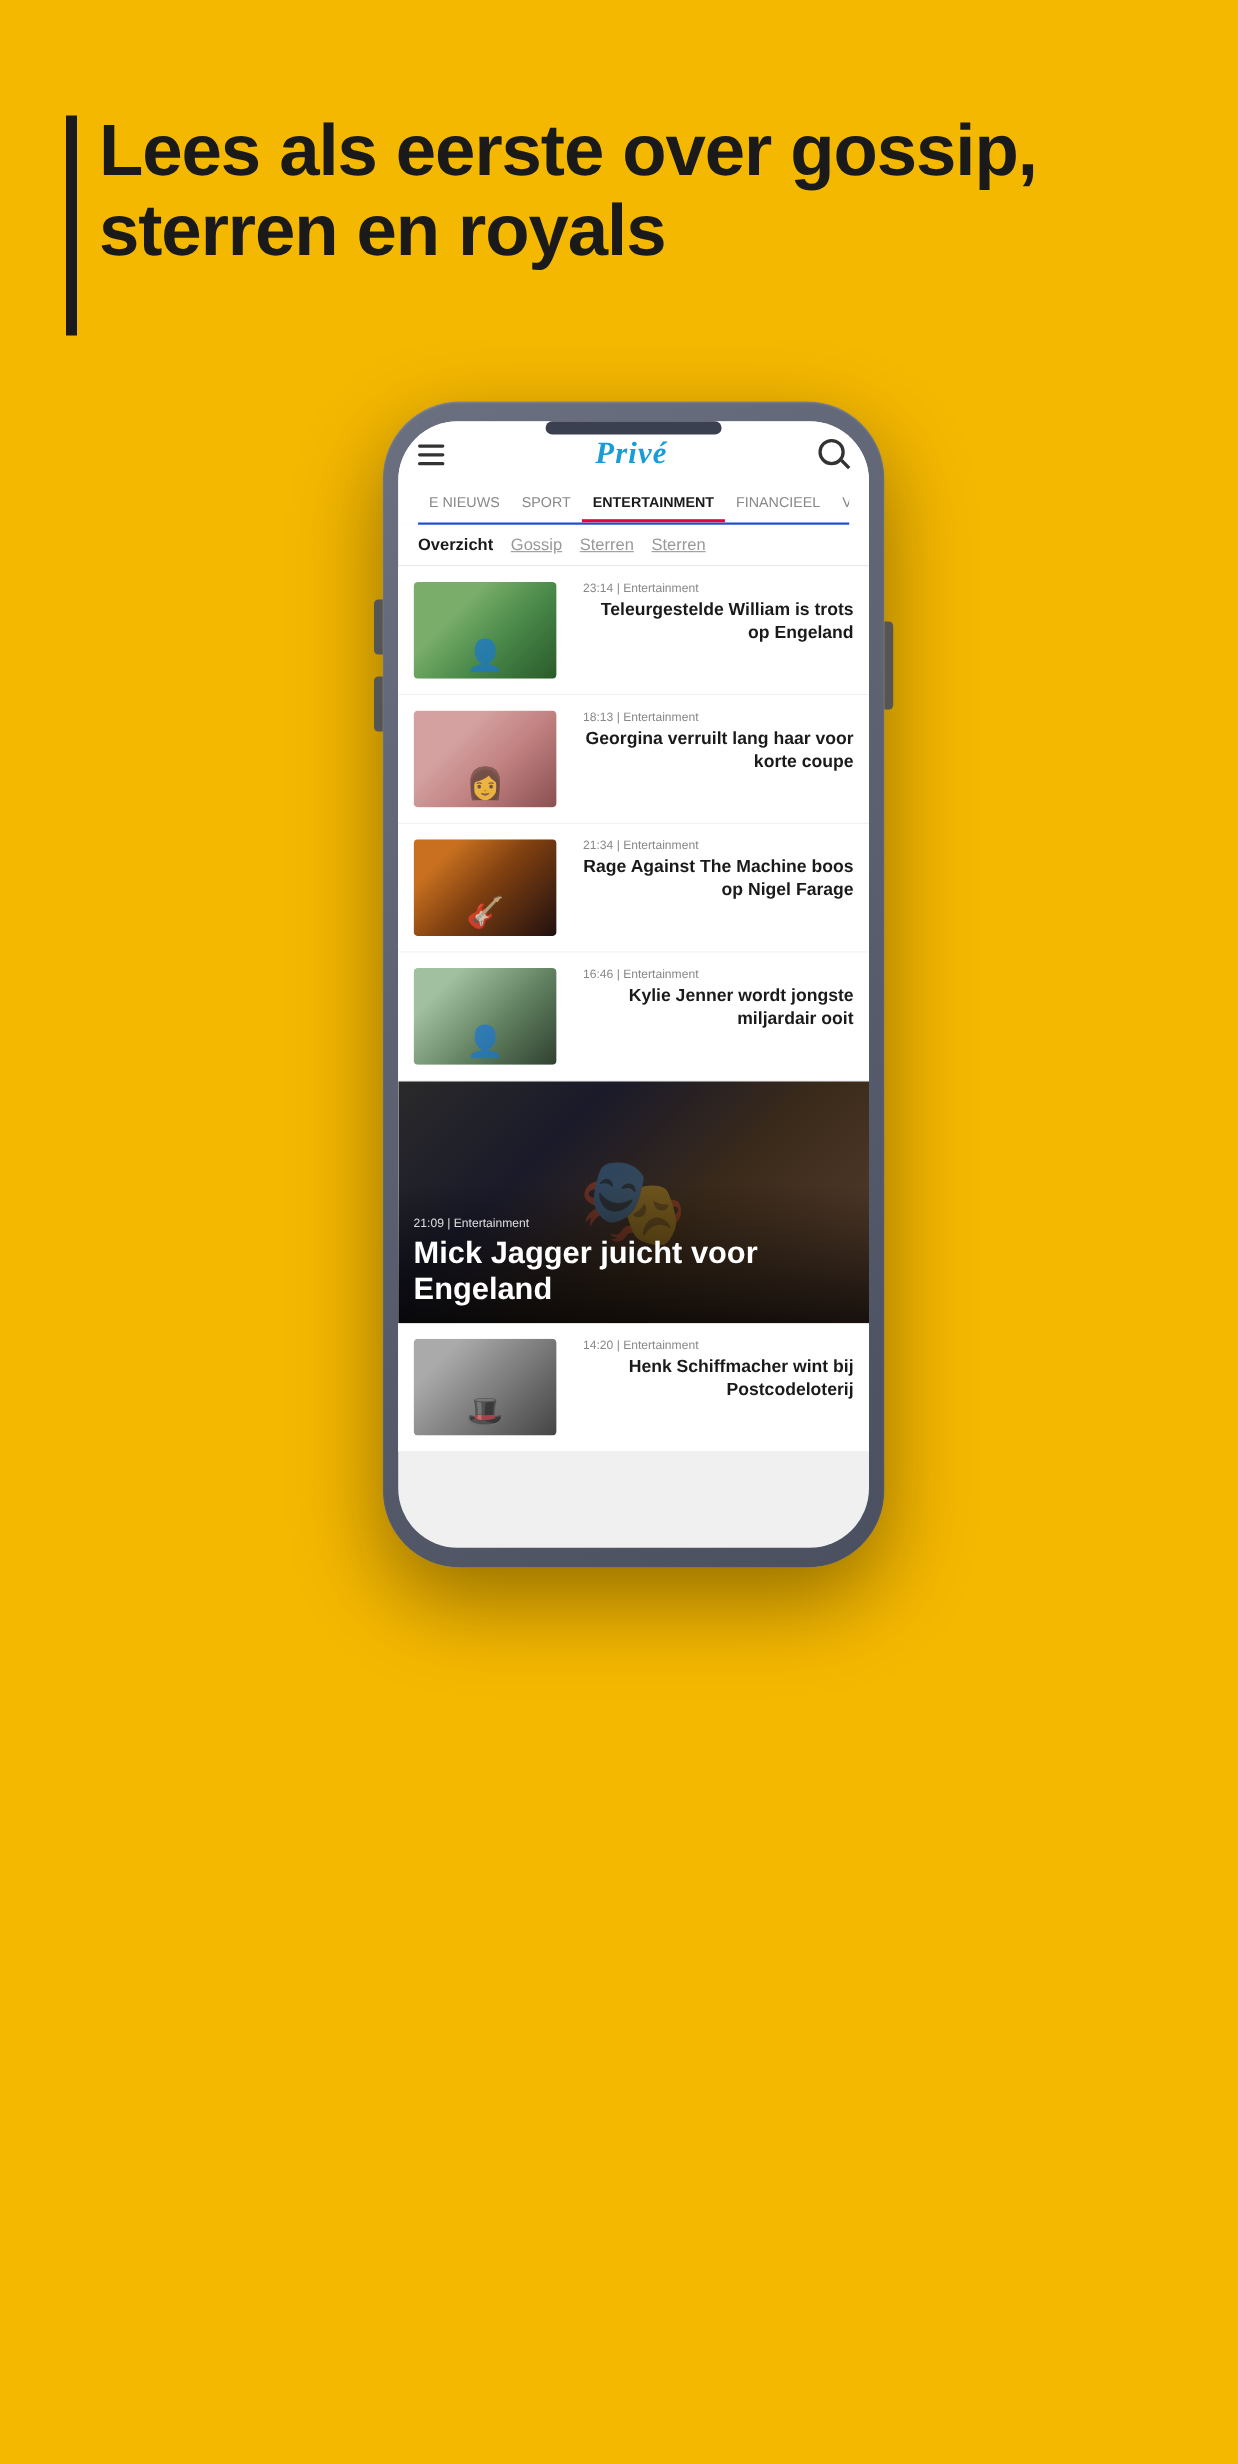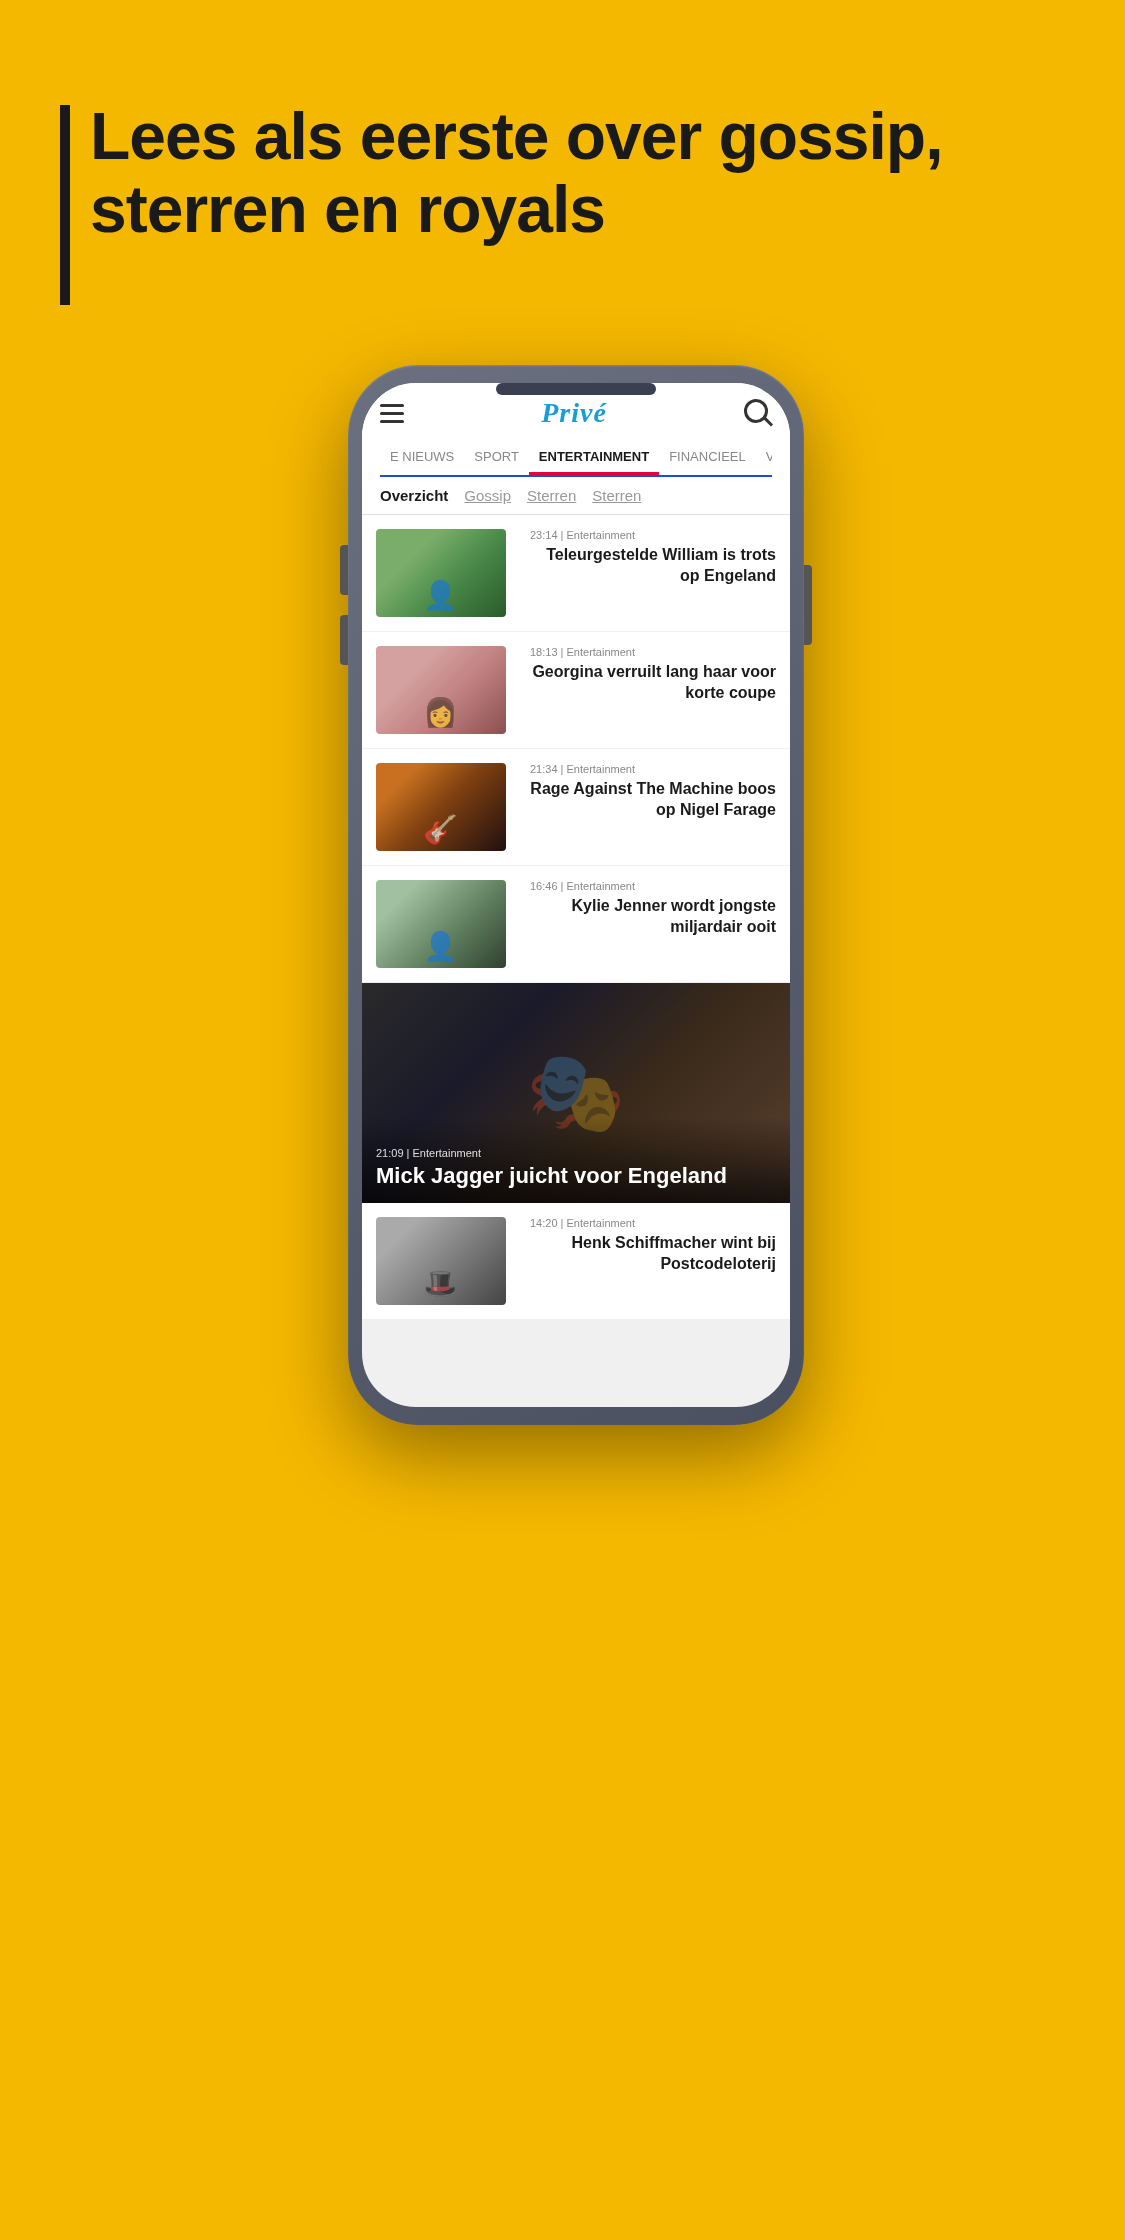--- a/index.html
+++ b/index.html
@@ -364,21 +364,21 @@
       padding: 30px 14px 14px 14px;
     }
 
     .feature-meta {
       font-size: 11px;
       color: rgba(255,255,255,0.85);
       margin-bottom: 4px;
     }
 
     .feature-headline {
-      font-size: 22px;
+      font-size: 28px;
       font-weight: 800;
       color: white;
       line-height: 1.2;
     }
 
     
     .thumb-henk {
       background: linear-gradient(135deg, #aaaaaa 20%, #777777 60%, #444444 100%);
       position: relative;
     }

